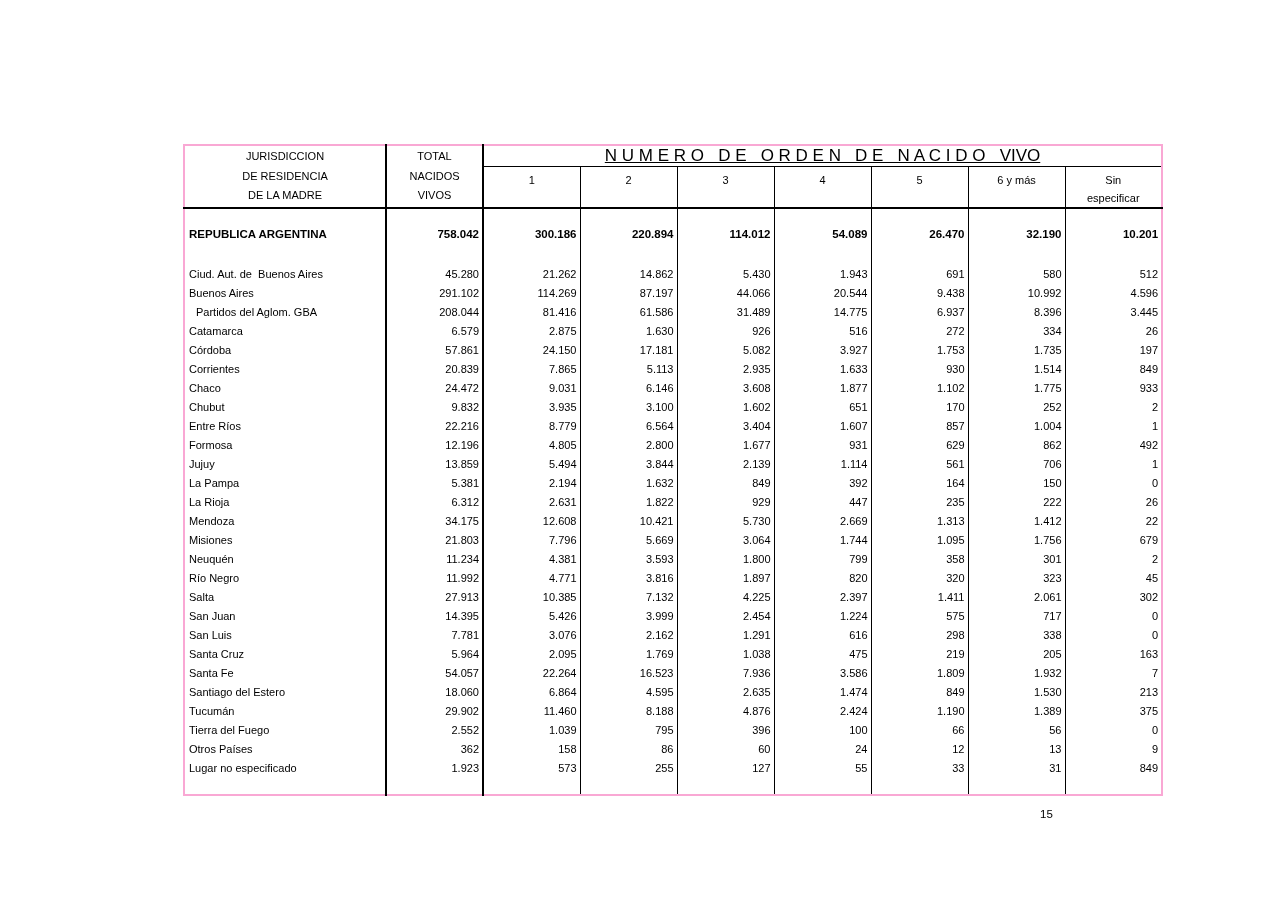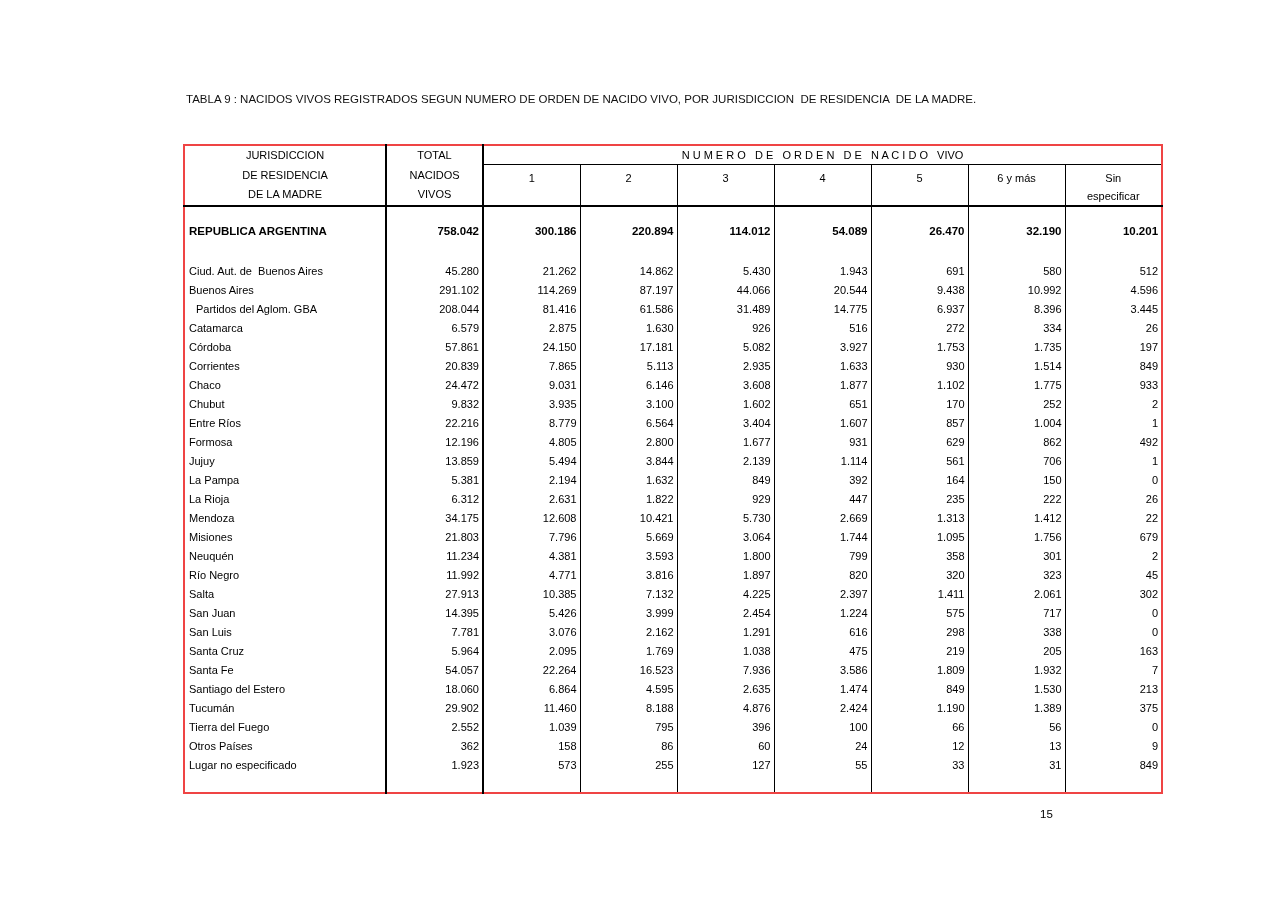--- a/index.html
+++ b/index.html
@@ -8,40 +8,41 @@
 
   .title-block { position: absolute; left: 186px; top: 89px; }
   .title-line { font-size: 11.5px; line-height: 21px; white-space: pre; color: #111; }
 
   .table-wrap { position: absolute; left: 183px; top: 144px; }
 
   table.births {
     border-collapse: collapse;
     table-layout: fixed;
     width: 978px;
-    border: 2px solid #ef4444;
+    border: 2px solid #f9a8d4;
     font-size: 11px;
     padding-left: 31px;
   }
   col.c-jur { width: 202px; }
   col.c-num { width: 97px; }
 
   
   .bl1 { border-left: 1px solid #000; }
   .bl2 { border-left: 2px solid #000; }
 
   thead th { font-weight: normal; text-align: center; vertical-align: middle; }
   tr.h1 { height: 19px; }
   tr.h2 { height: 40px; }
   th.jur, th.tot { line-height: 19.5px; border-bottom: 2px solid #000; }
   th.banner {
     border-bottom: 1px solid #000;
     white-space: pre;
-    font-size: 11px;
+    font-size: 17px;
     vertical-align: middle;
+    text-decoration: underline;
   }
   th.sub {
     vertical-align: top;
     padding-top: 4px;
     line-height: 18px;
     border-bottom: 2px solid #000;
   }
 
   tbody td { height: 19px; vertical-align: middle; }
   tr.sp1 td { height: 16px; }
@@ -58,21 +59,20 @@
     left: 1040px;
     width: 116px;
     text-align: left;
     font-size: 11.5px;
   }
 </style>
 </head>
 <body>
 
 <div class="title-block">
-  <div class="title-line">TABLA 9 : NACIDOS VIVOS REGISTRADOS SEGUN NUMERO DE ORDEN DE NACIDO VIVO, POR JURISDICCION  DE RESIDENCIA  DE LA MADRE.</div>
 </div>
 
 <div class="table-wrap">
   <table class="births">
     <colgroup>
       <col class="c-jur">
       <col class="c-num">
         <col class="c-num">
         <col class="c-num">
         <col class="c-num">

